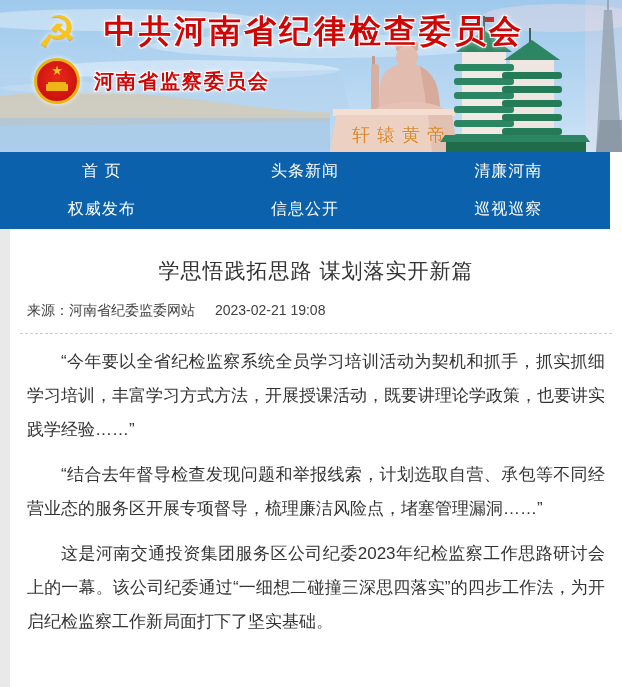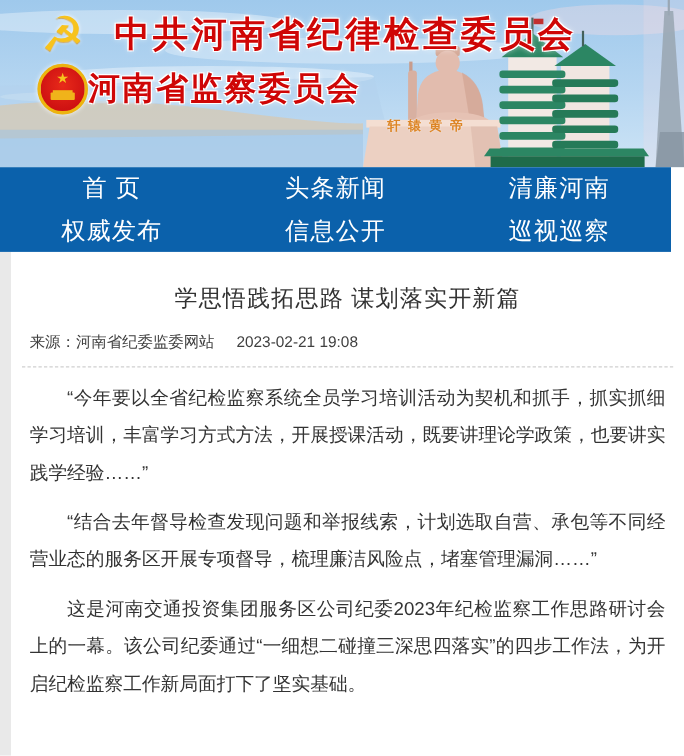--- a/index.html
+++ b/index.html
@@ -11,43 +11,43 @@
   .banner { position:relative; width:622px; height:152px; overflow:hidden;
             background:linear-gradient(180deg,#9fc9ec 0%,#b6d6f1 55%,#cde4f6 100%); }
   .banner svg { position:absolute; inset:0; }
   .banner-titles { position:absolute; top:10px; left:34px; z-index:3; }
   .org-line { display:flex; align-items:center; margin-bottom:4px; }
   .org-text { font-family:"Liberation Serif", serif; font-weight:bold; color:#cf0606;
               text-shadow:-1px -1px 0 #fff, 1px -1px 0 #fff, -1px 1px 0 #fff,
                           1px 1px 0 #fff, 0 0 6px rgba(255,255,255,.85);
               white-space:nowrap; }
   .org-text.l1 { font-size:32px; letter-spacing:3px; margin-left:24px; }
-  .org-text.l2 { font-size:29px; letter-spacing:2px; }
+  .org-text.l2 { font-size:20px; letter-spacing:2px; margin-left:14px; }
   .emblem-party { width:46px; height:44px; display:flex; align-items:center; justify-content:center;
                   font-size:44px; line-height:1; color:#f7c31d;
                   text-shadow:0 0 4px #fff, 0 1px 1px #b87700; }
   .emblem-national { width:46px; height:46px; border-radius:50%;
                      background:radial-gradient(circle at 50% 42%, #e82a1a 0%, #cf1212 70%);
                      border:3px solid #edb40f; position:relative;
                      box-shadow:0 0 5px rgba(255,255,255,.9); }
   .emblem-national::before { content:"★"; position:absolute; top:2px; left:50%;
                      transform:translateX(-50%); color:#f7c31d; font-size:13px; }
   .emblem-national::after { content:""; position:absolute; left:9px; right:9px; bottom:10px;
                      height:7px; background:#f0b31a; border-radius:1px;
                      box-shadow:0 -4px 0 -2px #f0b31a; }
-  .statue-caption { position:absolute; z-index:3; left:352px; top:106px;
-                    font-size:12px; font-weight:bold; color:#dd8626; letter-spacing:7px;
+  .statue-caption { position:absolute; z-index:3; left:352px; top:123px;
+                    font-size:18px; font-weight:normal; color:#dd8626; letter-spacing:7px;
                     text-shadow:0 0 2px rgba(255,255,255,.6); white-space:nowrap; }
 
   
   .main-nav { position:absolute; top:152px; left:0; width:610px; height:77px;
               background:#0b61ab; display:grid; grid-template-columns:repeat(3,1fr);
               grid-template-rows:repeat(2,1fr); align-items:center; justify-items:center;
               z-index:4; }
-  .nav-item { color:#fff; font-size:22px; text-decoration:none; letter-spacing:1px;
+  .nav-item { color:#fff; font-size:16px; text-decoration:none; letter-spacing:1px;
               cursor:pointer; }
 
   
   .left-gutter { position:absolute; top:229px; left:0; width:10px; height:458px;
                  background:#e9e9e9; }
   .content { position:absolute; top:229px; left:10px; width:612px; height:572px;
              background:#fff; padding:0 17px; }
   .article-title { font-size:21px; font-weight:400; color:#333; text-align:center;
                    margin-top:28px; letter-spacing:1px; }
   .source-line { font-size:14px; color:#404040; margin-top:17px; }

